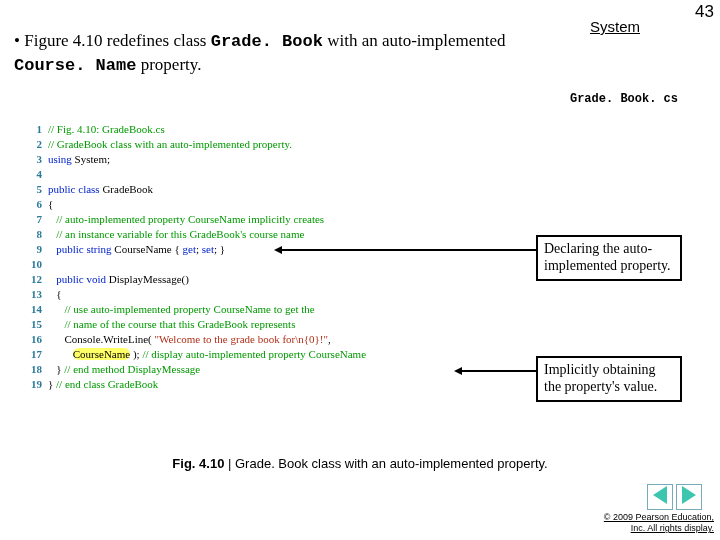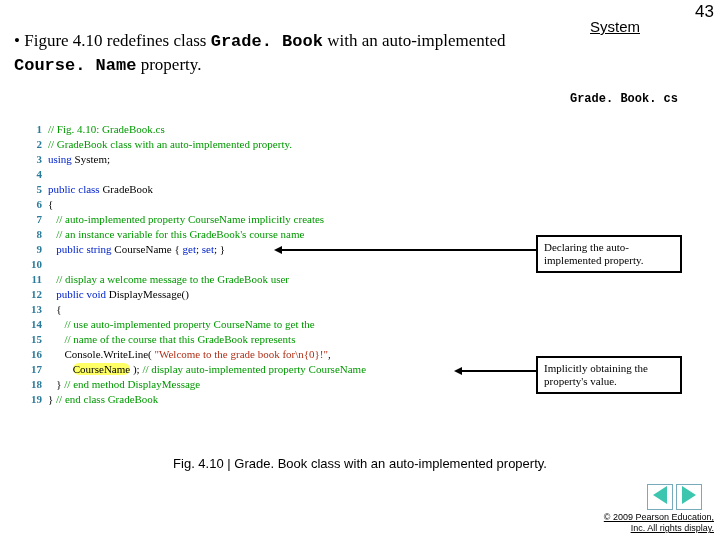--- a/index.html
+++ b/index.html
@@ -18,25 +18,25 @@
   .bullet-text { position: absolute; top: 30px; left: 14px; width: 540px; font-size: 17px; line-height: 1.35; }
   .code-name { font-family: "Courier New", monospace; font-weight: bold; }
   .filename { position: absolute; top: 92px; right: 42px; font-family: "Courier New", monospace; font-weight: bold; font-size: 12px; }
   .code-block { position: absolute; top: 122px; left: 24px; width: 480px; font-family: Calibri, Arial, sans-serif; font-size: 11px; line-height: 15px; background: #fff; }
   .code-line { white-space: pre; font-family: Liberation Serif, serif; }
   .code-line .ln { display: inline-block; width: 18px; text-align: right; color: #2a7a9a; margin-right: 6px; font-weight: bold; }
   .c-comment { color: #009900; }
   .c-kw { color: #0022cc; }
   .c-str { color: #b03018; }
   .c-hl { background: #ffff66; border-radius: 6px; }
-  .callout { position: absolute; border: 2px solid #000; background: #fff; font-family: "Times New Roman", serif; font-size: 11px; padding: 4px 6px; width: 130px; line-height: 1.2; }
+  .callout { position: absolute; border: 2px solid #000; background: #fff; font-family: "Times New Roman", serif; font-size: 14px; padding: 4px 6px; width: 130px; line-height: 1.2; }
   .arrow-line { position:absolute; height:2px; background:#000; }
   .arrow-head { position:absolute; width:0; height:0; border-top:4px solid transparent; border-bottom:4px solid transparent; border-right:8px solid #000; }
   .caption { position: absolute; top: 456px; left: 0; width: 720px; text-align: center; font-family: Arial, sans-serif; font-size: 13px; }
-  .caption b { font-weight: normal; }
+  .caption b { font-weight: bold; }
   .copyright { position: absolute; bottom: 6px; right: 6px; font-family: Arial, sans-serif; font-size: 9px; text-align: right; line-height: 1.2; text-decoration: underline; }
   .nav { position: absolute; bottom: 30px; right: 18px; }
   .nav-btn { width:0; height:0; display:inline-block; margin:0 4px; }
   .nav-prev { border-top:9px solid transparent; border-bottom:9px solid transparent; border-right:14px solid #3cc6b0; }
   .nav-next { border-top:9px solid transparent; border-bottom:9px solid transparent; border-left:14px solid #3cc6b0; }
   .nav-outline { display:inline-block; border:1px solid #7ab; padding:1px; }
 </style>
 </head>
 <body>
 
@@ -53,21 +53,20 @@
     <div class="code-line"><span class="ln">1</span><span class="c-comment">// Fig. 4.10: GradeBook.cs</span></div>
     <div class="code-line"><span class="ln">2</span><span class="c-comment">// GradeBook class with an auto-implemented property.</span></div>
     <div class="code-line"><span class="ln">3</span><span class="c-kw">using</span> System;</div>
     <div class="code-line"><span class="ln">4</span></div>
     <div class="code-line"><span class="ln">5</span><span class="c-kw">public class</span> GradeBook</div>
     <div class="code-line"><span class="ln">6</span>{</div>
     <div class="code-line"><span class="ln">7</span>   <span class="c-comment">// auto-implemented property CourseName implicitly creates</span></div>
     <div class="code-line"><span class="ln">8</span>   <span class="c-comment">// an instance variable for this GradeBook's course name</span></div>
     <div class="code-line"><span class="ln">9</span>   <span class="c-kw">public string</span> CourseName { <span class="c-kw">get</span>; <span class="c-kw">set</span>; }</div>
     <div class="code-line"><span class="ln">10</span></div>
-    <div class="code-line"><span class="ln">11</span>   <span class="c-comment">// display a welcome message to the GradeBook user</span></div>
     <div class="code-line"><span class="ln">12</span>   <span class="c-kw">public void</span> DisplayMessage()</div>
     <div class="code-line"><span class="ln">13</span>   {</div>
     <div class="code-line"><span class="ln">14</span>      <span class="c-comment">// use auto-implemented property CourseName to get the</span></div>
     <div class="code-line"><span class="ln">15</span>      <span class="c-comment">// name of the course that this GradeBook represents</span></div>
     <div class="code-line"><span class="ln">16</span>      Console.WriteLine( <span class="c-str">"Welcome to the grade book for\n{0}!"</span>,</div>
     <div class="code-line"><span class="ln">17</span>         <span class="c-hl">CourseName</span> ); <span class="c-comment">// display auto-implemented property CourseName</span></div>
     <div class="code-line"><span class="ln">18</span>   } <span class="c-comment">// end method DisplayMessage</span></div>
     <div class="code-line"><span class="ln">19</span>} <span class="c-comment">// end class GradeBook</span></div>
   </div>
 

